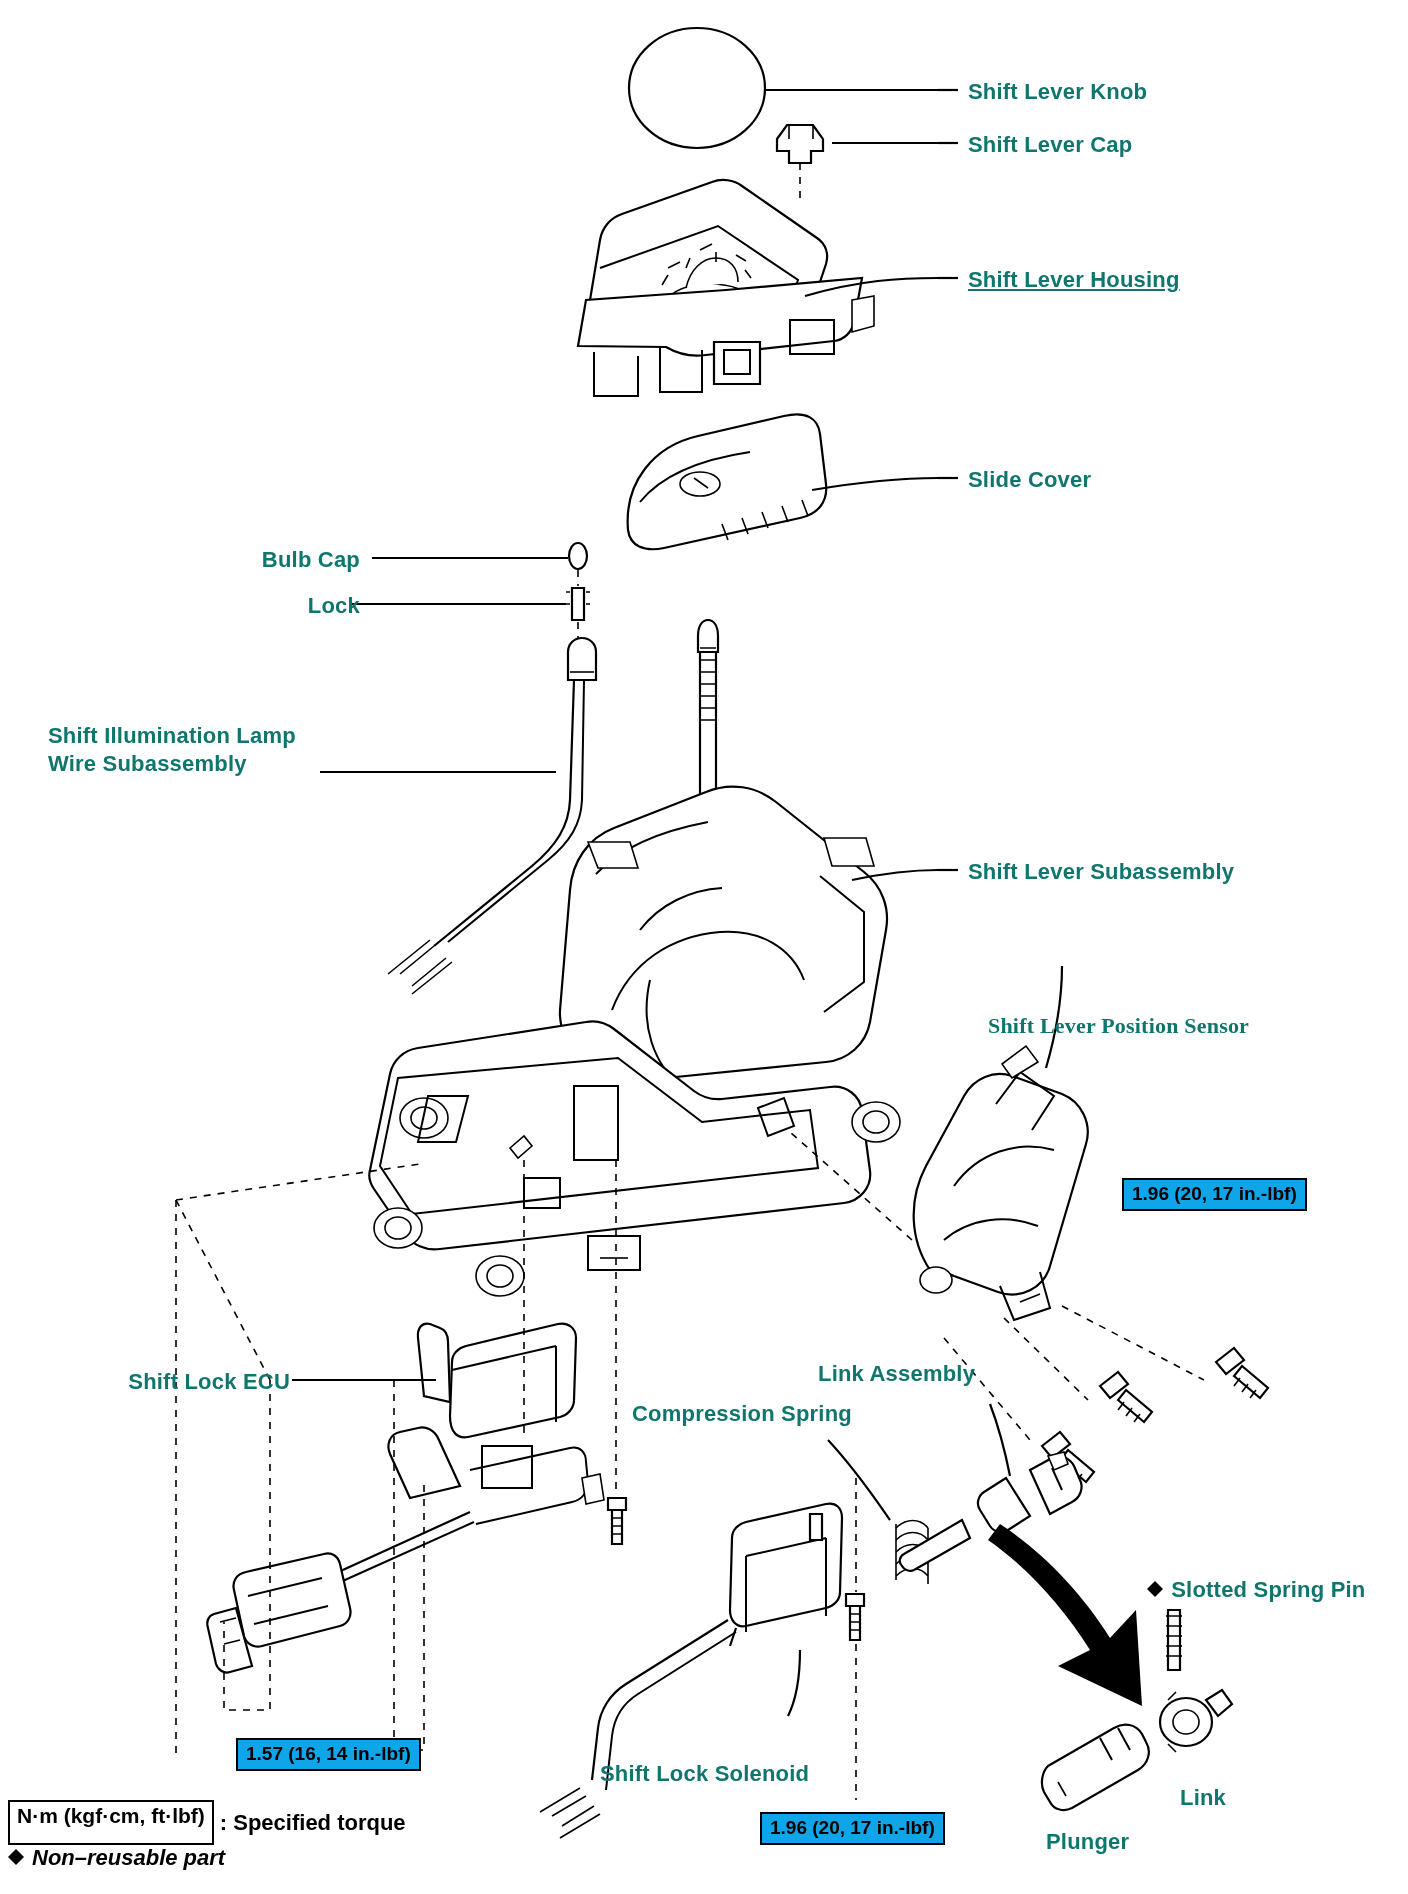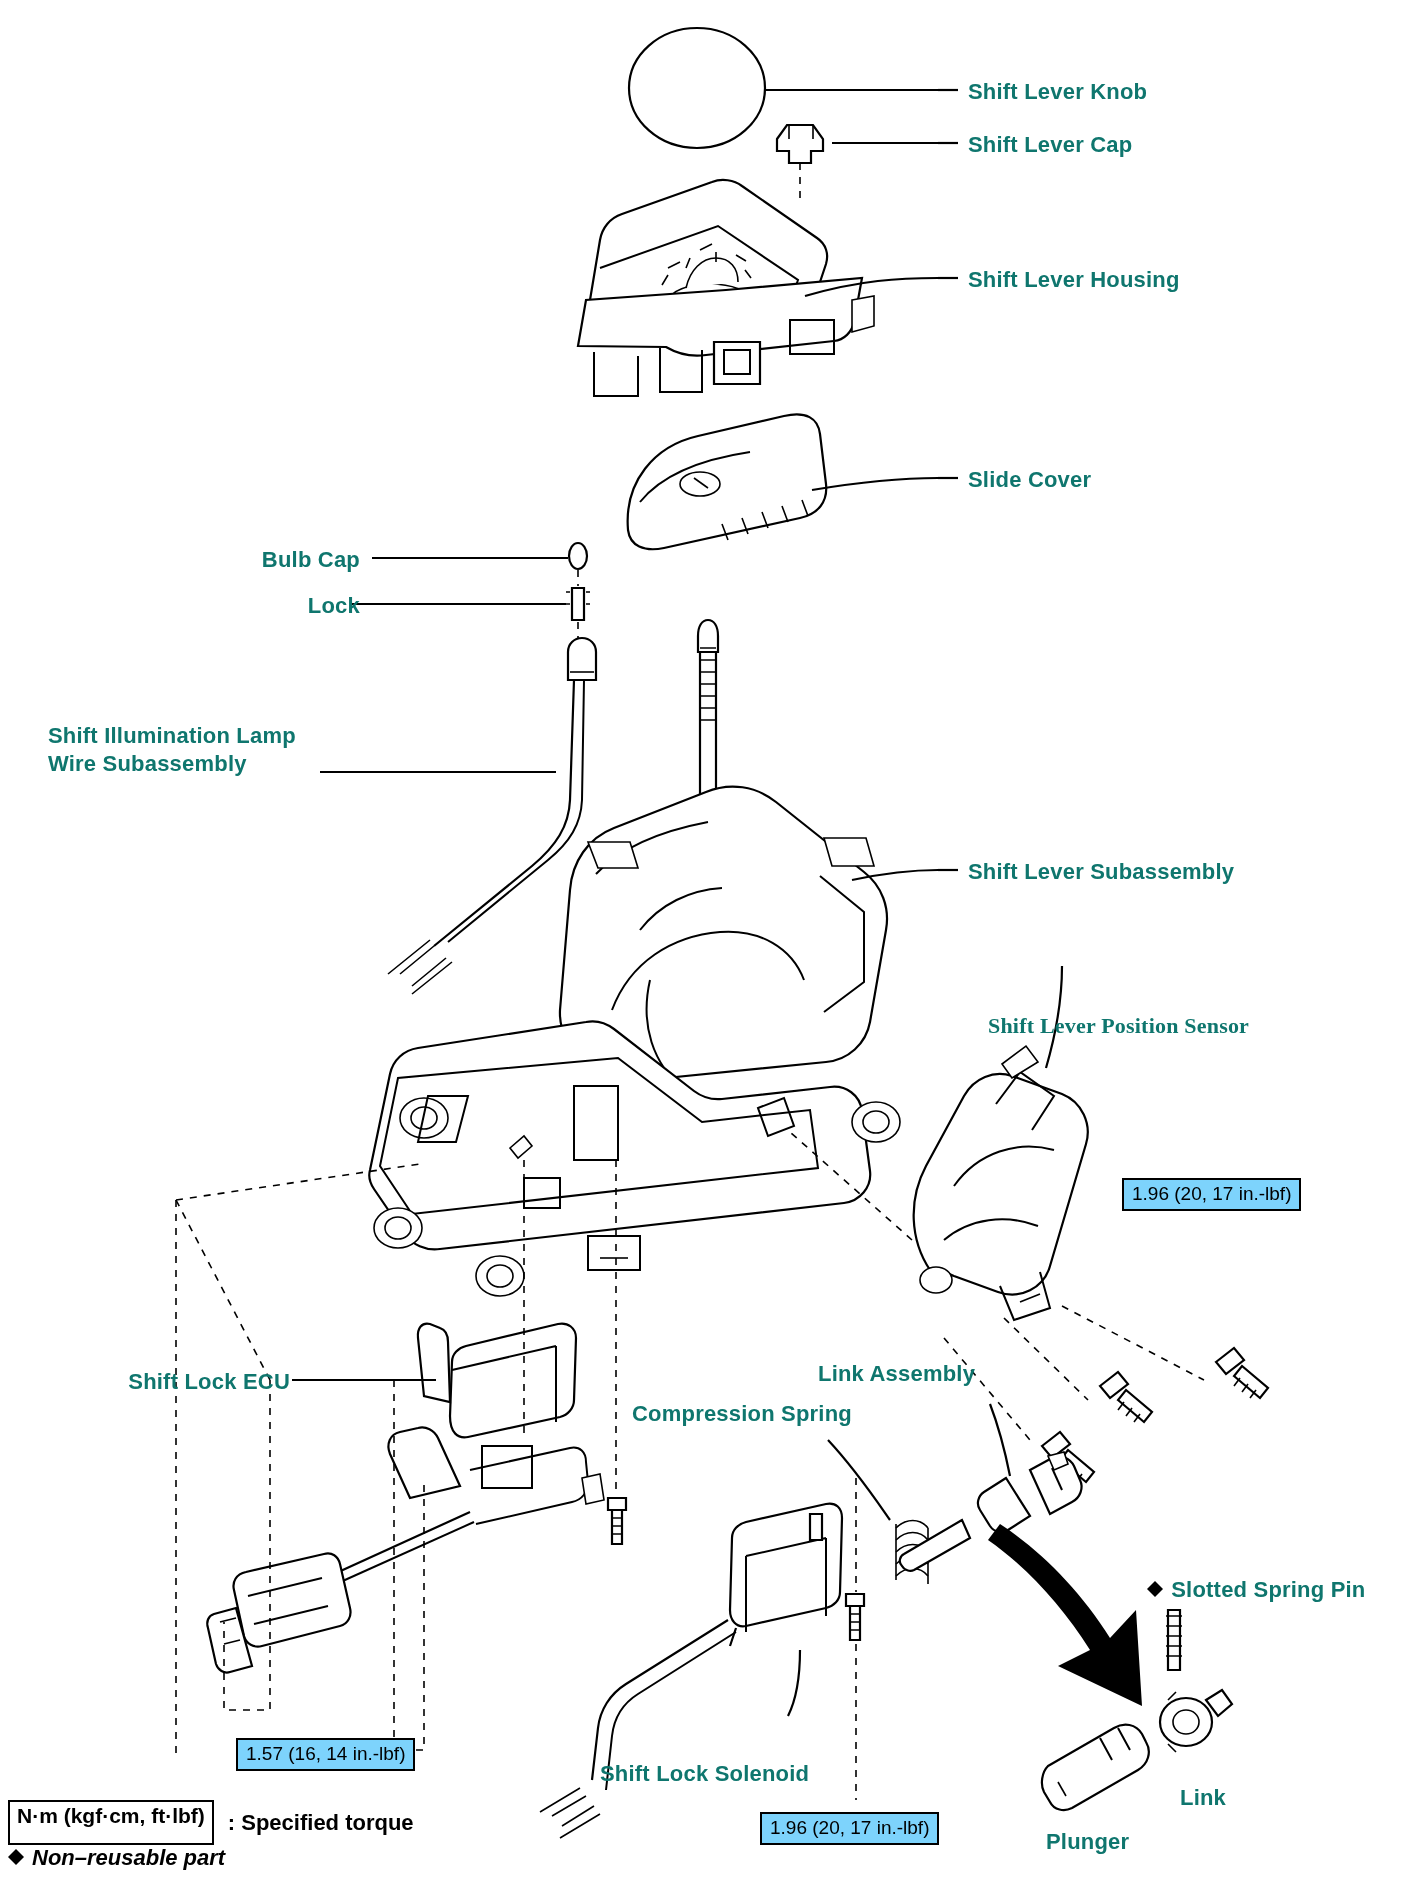--- a/index.html
+++ b/index.html
@@ -26,42 +26,42 @@
     line-height: 1.25;
     white-space: pre;
     color: #0f766e;
   }
   .lbl.right { text-align: right; }
   .torque {
     position: absolute;
     border: 2px solid #000;
     padding: 3px 8px 4px 8px;
     font-size: 19px;
-    font-weight: normal;
+    font-weight: bold;
     white-space: nowrap;
-    background: #7dd3fc;
+    background: #0ea5e9;
   }
   .legend {
     position: absolute;
     left: 8px;
     top: 1800px;
     font-size: 22px;
     font-weight: bold;
   }
   .legend .box {
     display: inline-block;
     border: 2px solid #000;
     padding: 2px 7px 15px 7px;
     font-size: 21px;
     vertical-align: middle;
   }
   .legend .suffix {
     display: inline-block;
     vertical-align: middle;
-    padding-left: 14px;
+    padding-left: 6px;
   }
   .legend .row2 {
     margin-top: 0;
     font-size: 22px;
     font-weight: bold;
     font-style: italic;
   }
   .diamond {
     display: inline-block;
     width: 0; height: 0;
@@ -323,21 +323,21 @@
       <ellipse class="part" cx="1186" cy="1722" rx="26" ry="24"></ellipse>
       <ellipse class="partthin" cx="1186" cy="1722" rx="13" ry="12"></ellipse>
       <path class="part" d="M1206 1700 l16 -10 10 14 -14 12 z"></path>
       <path class="partthin" d="M1168 1700 l8 -8 M1168 1744 l8 8"></path>
     </g>
 
   </svg>
 
   <div class="lbl" style="left:968px; top:78px;">Shift Lever Knob</div>
   <div class="lbl" style="left:968px; top:131px;">Shift Lever Cap</div>
-  <div class="lbl" style="left:968px; top:266px;">Shift Lever Housing</div>
+  <div class="lbl" style="left:968px; top:266px;text-decoration:underline;">Shift Lever Housing</div>
   <div class="lbl" style="left:968px; top:466px;">Slide Cover</div>
 
   <div class="lbl right" style="left:110px; top:546px; width:250px;">Bulb Cap</div>
   <div class="lbl right" style="left:110px; top:592px; width:250px;">Lock</div>
 
   <div class="lbl" style="left:48px; top:722px;">Shift Illumination Lamp
 Wire Subassembly</div>
 
   <div class="lbl" style="left:968px; top:858px;">Shift Lever Subassembly</div>
   <div class="lbl" style="left:988px; top:1012px;font-family:Liberation Serif, serif;">Shift Lever Position Sensor</div>

